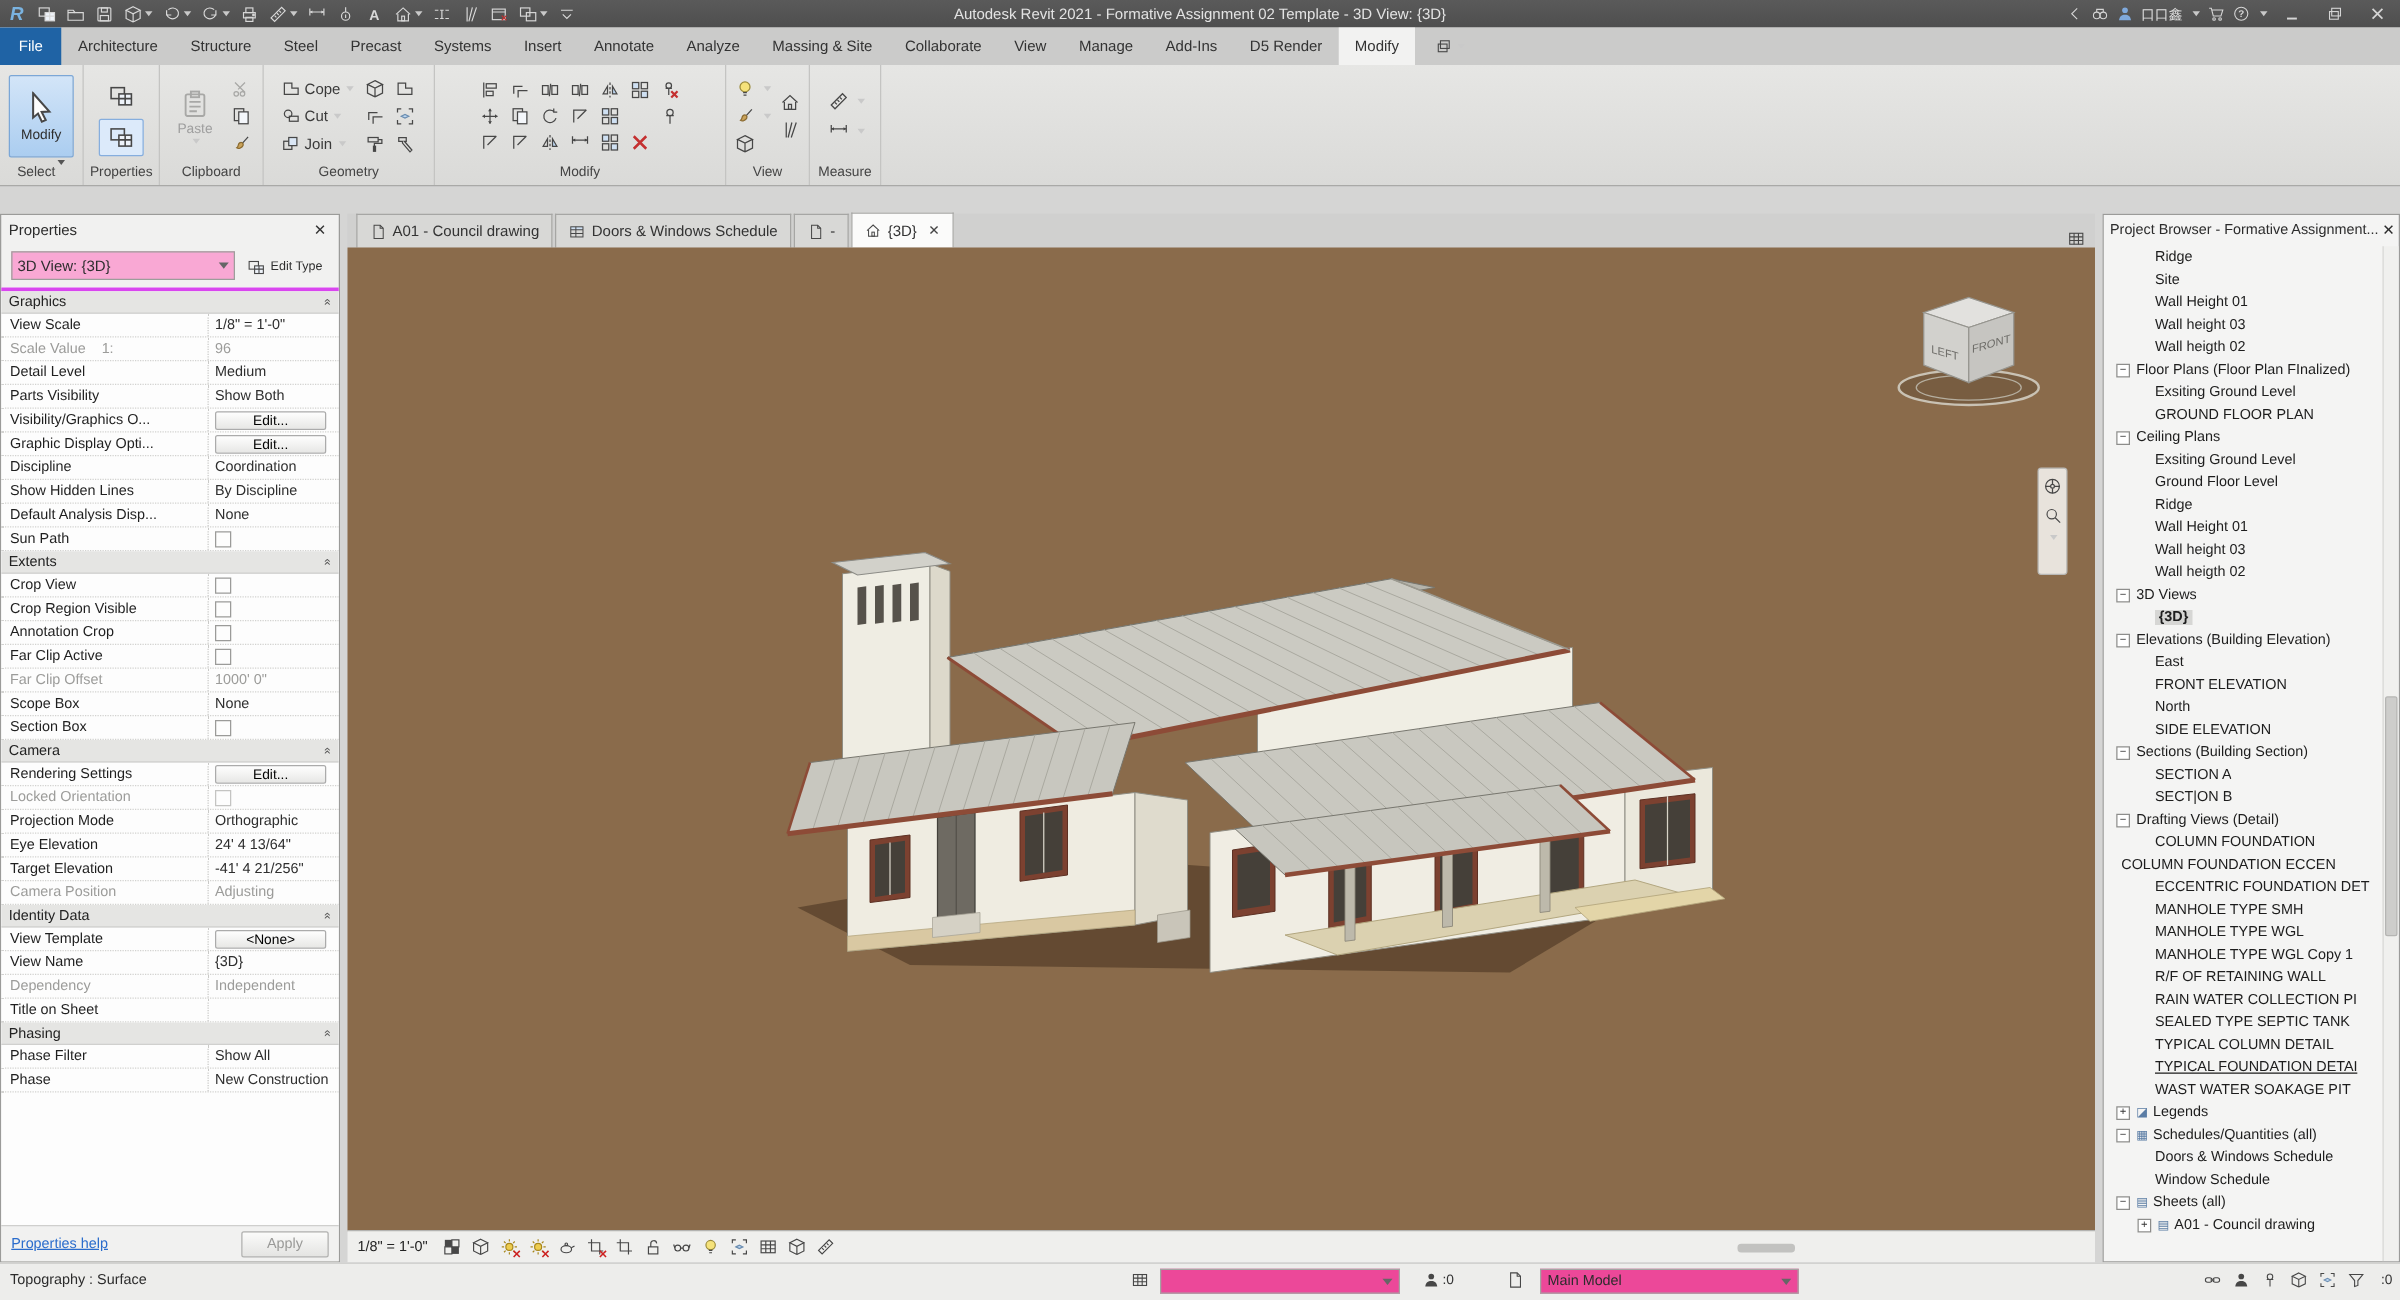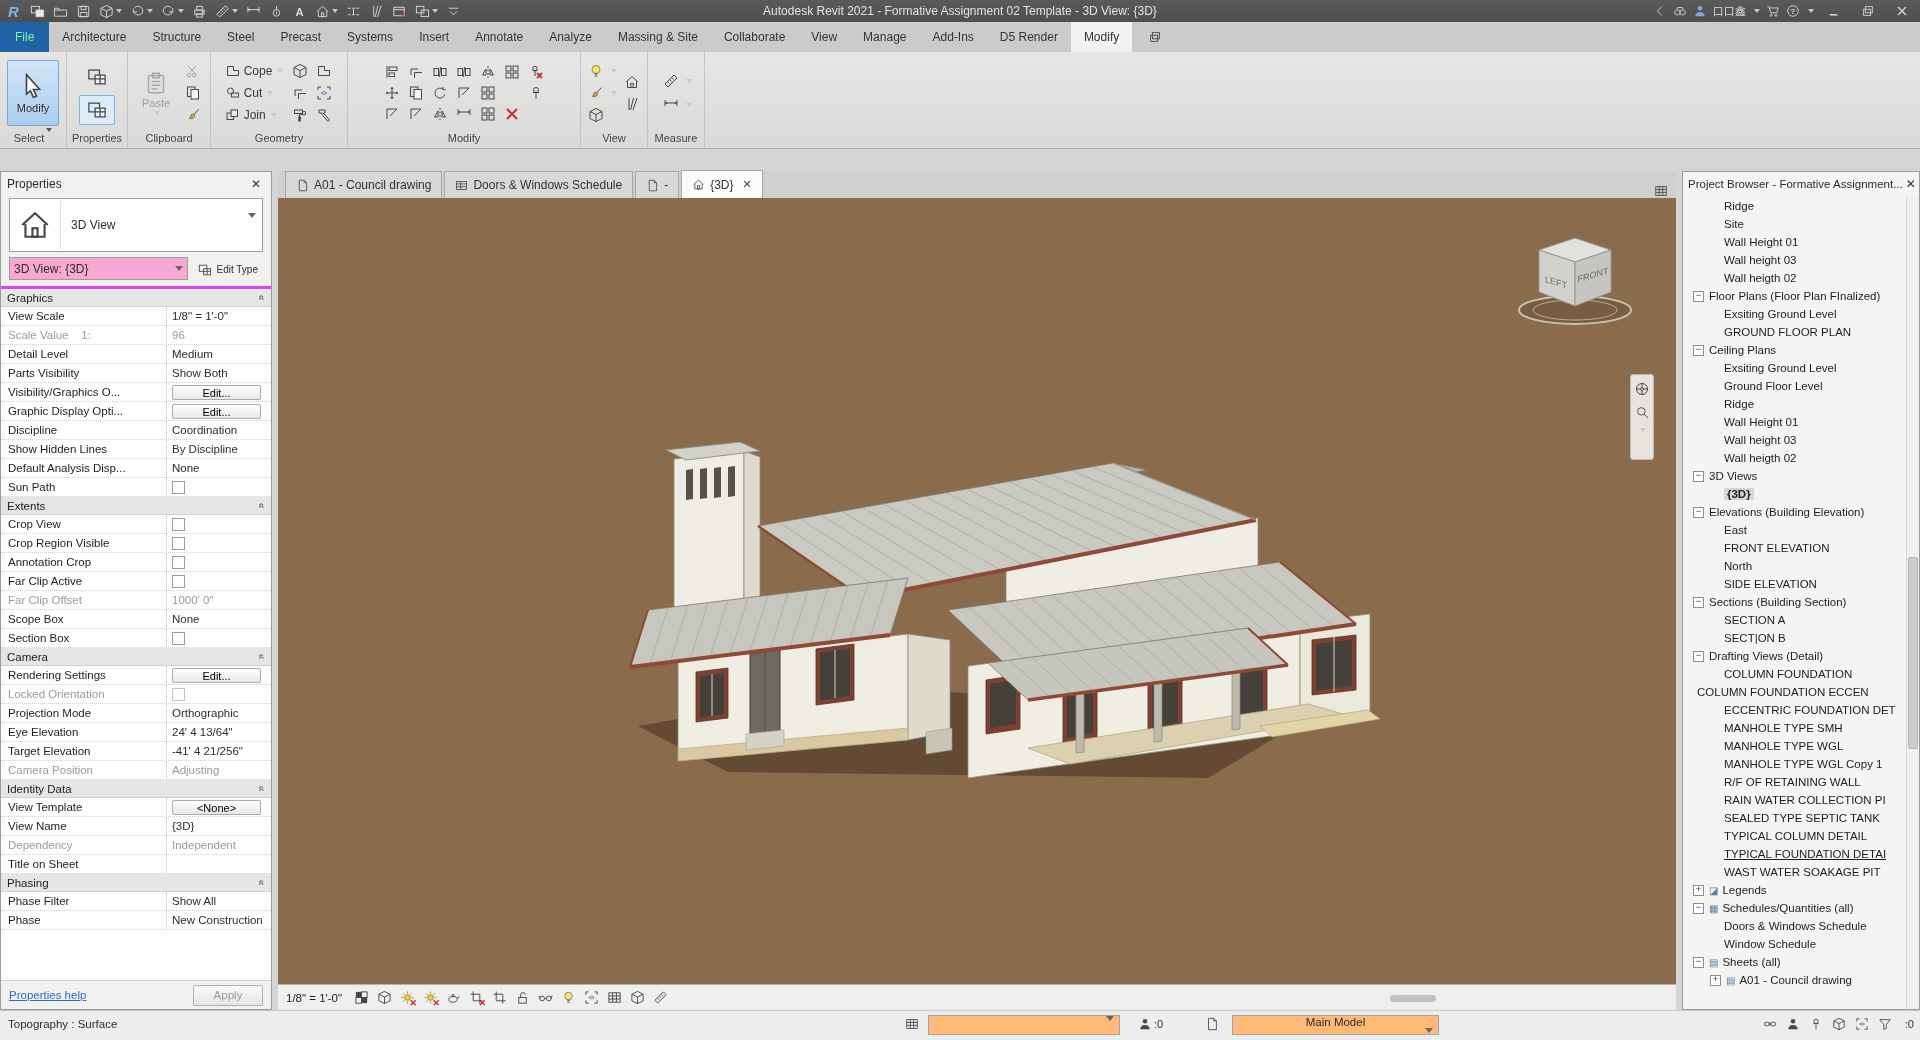--- a/index.html
+++ b/index.html
@@ -14,21 +14,21 @@
   .dd{width:0;height:0;border-left:3px solid transparent;border-right:3px solid transparent;border-top:4px solid #c9c9c9;margin-left:2px;}
   .tb-title{position:absolute;left:0;right:0;text-align:center;font-size:12px;color:#e3e3e3;pointer-events:none;}
   .tb-right{position:absolute;right:0;top:0;height:22px;display:flex;align-items:center;gap:6px;padding-right:4px;}
   .tb-right .ic{color:#d5d5d5;}
   .acct{color:#e0e0e0;font-size:11px;}
   .winbtn{width:28px;height:22px;display:flex;align-items:center;justify-content:center;}
   .person-ic{color:#7fa9dc !important;}
   
   .tabrow{position:absolute;left:0;top:22px;width:1920px;height:30px;background:#cbcbca;display:flex;align-items:stretch;}
   .rtab{padding:0 13px;line-height:30px;color:#333;cursor:default;}
-  .rtab.file{background:#1f63a5;color:#86efac;padding:0 15px;}
+  .rtab.file{background:#1f63a5;color:#ffffff;padding:0 15px;}
   .rtab.act{background:#f2f2f1;}
   .panelmin{display:flex;align-items:center;gap:2px;margin-left:10px;padding:0 6px;}
   
   .ribbon{position:absolute;left:0;top:52px;width:1920px;height:96px;background:linear-gradient(#e6e6e4,#dadad8);border-bottom:1px solid #a9a9a7;display:flex;}
   .rpanel{border-right:1px solid #c4c4c2;display:flex;flex-direction:column;flex:none;}
   .rbody{flex:1;display:flex;align-items:center;justify-content:center;gap:4px;padding:4px 5px 0 5px;}
   .rlabel{height:18px;text-align:center;font-size:11px;color:#444;line-height:17px;}
   .bigbtn{width:50px;height:64px;display:flex;flex-direction:column;align-items:center;justify-content:center;gap:3px;border:1px solid transparent;border-radius:2px;font-size:11px;}
   .bigbtn.sel{background:linear-gradient(#d3e5f8,#abcdf0);border-color:#7ba7d7;}
   .bigbtn .ic{width:26px;height:26px;}
@@ -99,21 +99,21 @@
   .trow{height:18px;display:flex;align-items:center;white-space:nowrap;font-size:11.5px;color:#1d1d1d;}
   .trow.sel .tlab{background:#d6d6d4;font-weight:bold;padding:0 3px;}
   .exp{width:9px;height:9px;border:1px solid #8d8d8b;background:#fff;font-size:9px;line-height:7px;text-align:center;margin-right:5px;flex:none;color:#333;}
   .tico{font-size:10px;margin-right:4px;color:#5b7da5;flex:none;}
   .tlab{overflow:hidden;}
   .bscroll{position:absolute;right:0;top:25px;bottom:0;width:12px;background:#f0f0ee;border-left:1px solid #d8d8d6;}
   .bthumb{position:absolute;left:1px;right:1px;top:360px;height:190px;background:#cdcdcb;border:1px solid #b5b5b3;border-radius:2px;}
   
   .statusbar{position:absolute;left:0;top:1010px;width:1920px;height:30px;background:#ededeb;border-top:1px solid #c9c9c7;font-size:11.5px;color:#2c2c2c;}
   .sleft{position:absolute;left:8px;top:7px;}
-  .scombo{position:absolute;height:20px;top:4px;background:#fdba74;border:1px solid #a4a4a2;display:flex;align-items:center;padding:0 5px;box-sizing:border-box;flex-direction:column;}
+  .scombo{position:absolute;height:20px;top:4px;background:#ec4899;border:1px solid #a4a4a2;display:flex;align-items:center;padding:0 5px;box-sizing:border-box;}
   .scombo .arr{margin-left:auto;}
   .sico{position:absolute;top:6px;display:flex;align-items:center;gap:2px;}
   .srcluster{position:absolute;right:28px;top:6px;display:flex;align-items:center;gap:9px;}
   .cnt{font-size:11px;color:#333;}
 </style>
 </head>
 <body>
 
 <svg width="0" height="0" style="position:absolute" aria-hidden="true">
 <defs>
@@ -844,29 +844,20 @@
       <div class="rlabel"><span>Measure</span></div>
     </div>
     <div style="flex:1"></div>
   </div>
 
   <div class="props">
     <div class="phead">
         <span>Properties</span>
         <span class="x">✕</span>
       </div>
-    <div class="typesel">
-      <span class="timg">
-          <svg class="ic" style="width:34px;height:34px">
-            <use href="#s-home"></use>
-          </svg>
-        </span>
-      <span class="tlbl">3D View</span>
-      <span class="tarr"><span class="arr"></span></span>
-    </div>
     <div class="selrow">
       <div class="icombo">
           <span>3D View: {3D}</span>
           <span class="arr"></span>
         </div>
       <div class="etype">
           <svg class="ic">
             <use href="#s-winpair"></use>
           </svg>
           <span>Edit Type</span>

